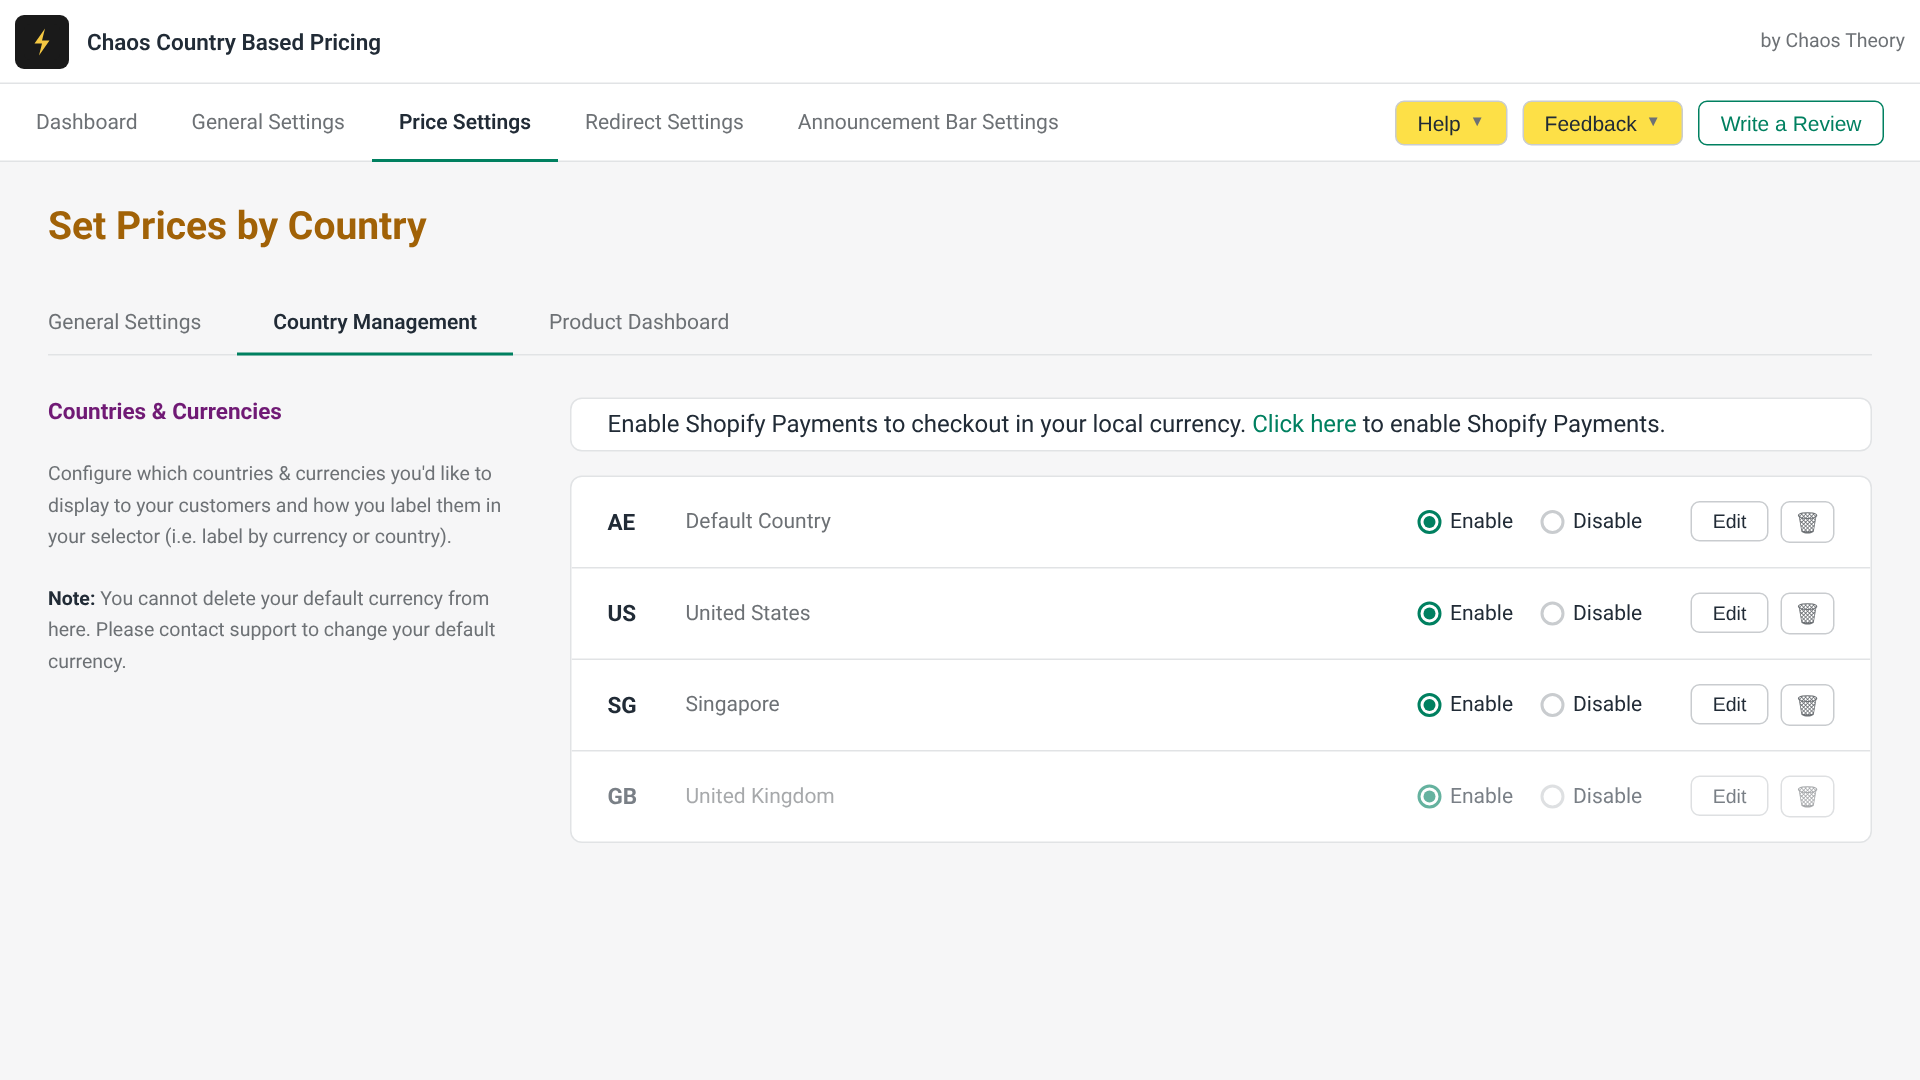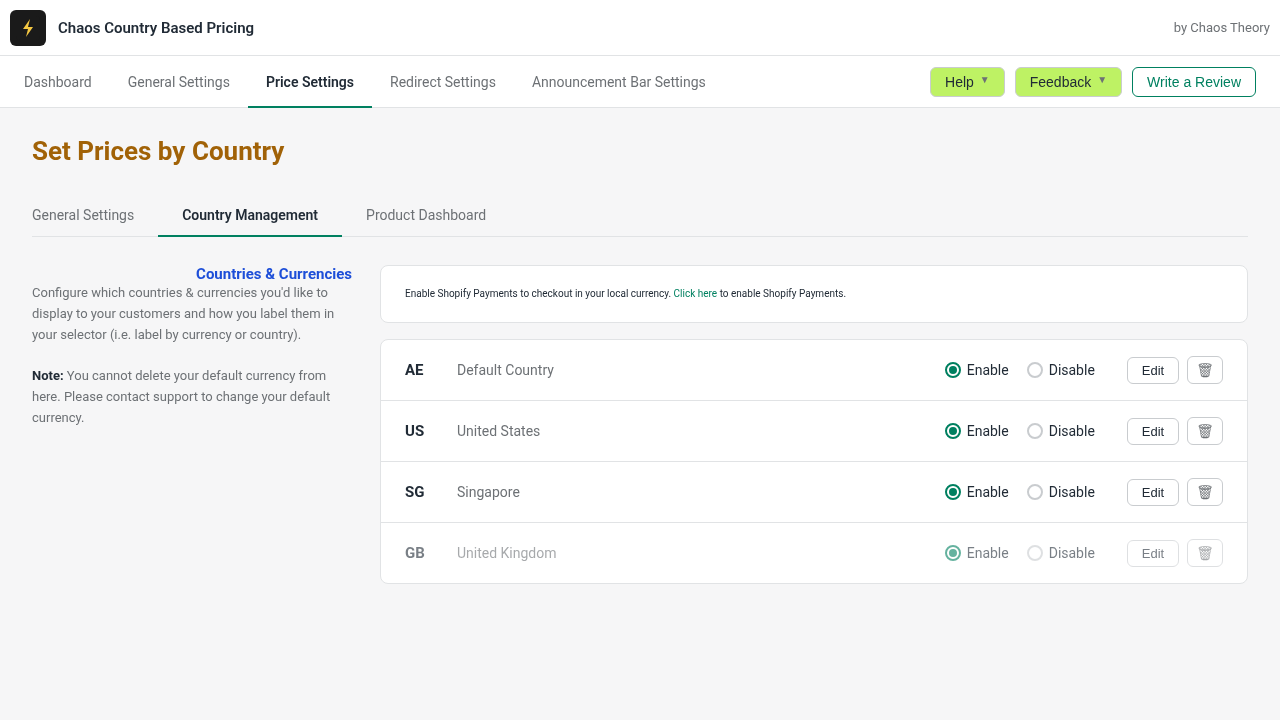--- a/index.html
+++ b/index.html
@@ -45,23 +45,23 @@
       cursor: pointer;
       border-bottom: 2px solid transparent;
       text-decoration: none;
       position: relative;
       top: 1px;
     }
     .nav-link.active { color: #212b36; font-weight: 600; border-bottom: 2px solid #008060; }
     .nav-link:first-child { padding-left: 0; }
     .nav-actions { display: flex; align-items: center; gap: 10px; }
     .btn-help, .btn-feedback {
-      display: flex; gap: 6px;
+      display: flex; align-items: center; gap: 6px;
       border: 1px solid #c9cccf;
-      background: #bef264;
+      background: #fde047;
       border-radius: 6px;
       padding: 6px 14px;
       font-size: 14px;
       cursor: pointer;
       color: #212b36;
     }
     .btn-review {
       display: flex; align-items: center;
       border: 1px solid #008060;
       background: #fff;
@@ -90,34 +90,34 @@
       top: 1px;
     }
     .tab:first-child { padding-left: 0; }
     .tab.active { color: #212b36; font-weight: 600; border-bottom: 2px solid #008060; }
 
     
     .content-grid { display: grid; grid-template-columns: 320px 1fr; gap: 28px; }
 
     
     .left-panel {}
-    .section-title { font-size: 15px; font-weight: 700; color: #1d4ed8; margin-bottom: 0; text-align: right; }
+    .section-title { font-size: 15px; font-weight: 700; color: #701a75; margin-bottom: 24px; }
     .section-desc { font-size: 13px; color: #6d7175; line-height: 1.6; }
     .section-desc strong { color: #212b36; }
 
     
     .right-panel { display: flex; flex-direction: column; gap: 16px; }
 
     
     .info-card {
       background: #fff;
       border: 1px solid #e1e3e5;
       border-radius: 8px;
-      padding: 20px 24px;
-      font-size: 10px;
+      padding: 4px 24px;
+      font-size: 16px;
       color: #212b36;
       line-height: 1.6;
     }
     .info-card a { color: #008060; text-decoration: none; }
 
     
     .country-list-card {
       background: #fff;
       border: 1px solid #e1e3e5;
       border-radius: 8px;

